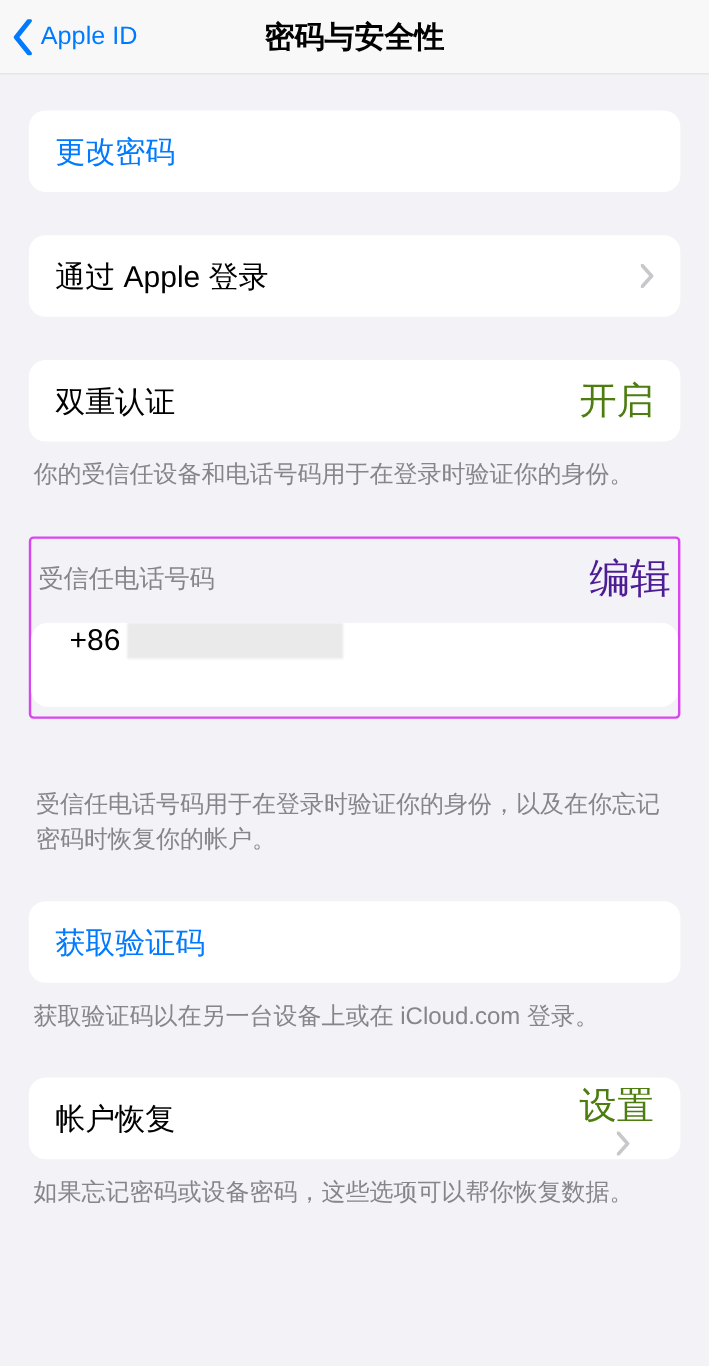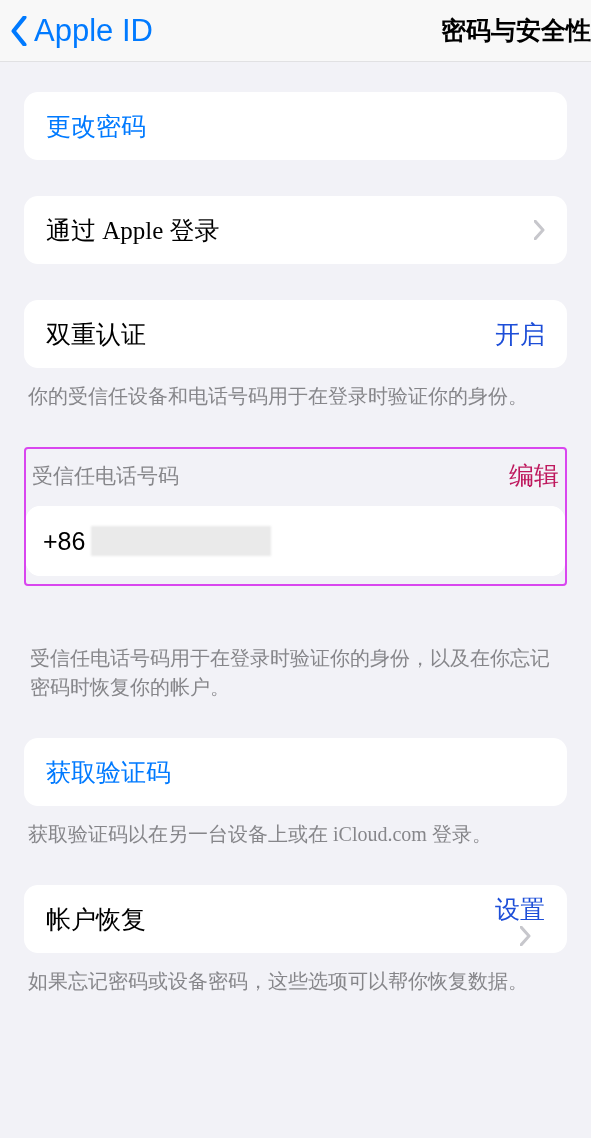--- a/index.html
+++ b/index.html
@@ -6,64 +6,64 @@
     body {
       width:591px; height:1138px; background:#f2f2f7;
       font-family:-apple-system,"PingFang SC","Helvetica Neue",Arial,sans-serif;
       color:#000;
     }
     .navbar {
       height:62px; background:#f8f8f8; border-bottom:1px solid #e1e1e3;
       display:flex; align-items:center; position:relative;
     }
     .back-btn {
-      display:flex; align-items:center; color:#007aff; font-size:31px;
+      display:flex; align-items:center; color:#007aff; font-size:21px;
       padding-left:10px; cursor:pointer;
     }
     .back-btn svg { width:18px; height:30px; margin-right:6px; }
     .nav-title {
-      position:absolute; left:0; right:0; text-align:right;
+      position:absolute; left:0; right:0; text-align:center;
       font-size:25px; font-weight:600; pointer-events:none;
     }
 
-    .group { margin-top:36px;font-family:Liberation Serif, serif; }
+    .group { margin-top:36px; }
     .group.first { margin-top:30px; }
     .card {
       background:#fff; border-radius:14px; margin:0 24px;
       overflow:hidden;
     }
     .row {
       min-height:68px; padding:0 22px;
       display:flex; align-items:center; justify-content:space-between;
       font-size:25px;
     }
     .row.link { color:#007aff; cursor:pointer; }
-    .row .value { color:#1d4ed8; font-size:25px; }
+    .row .value { color:#4d7c0f; font-size:31px; }
     .chevron { color:#c7c7cc; margin-left:10px; display:flex; align-items:center; }
     .chevron svg { width:11px; height:20px; }
 
     .footer-note {
       color:#86868a; font-size:20px; line-height:1.45;
       padding:14px 28px 0 28px;
     }
 
     .section-header {
       display:flex; align-items:center; justify-content:space-between;
       padding:0 28px 12px 28px; color:#86868a; font-size:21px;
     }
-    .section-header .edit { color:#be185d; font-size:25px; cursor:pointer; }
+    .section-header .edit { color:#4c1d95; font-size:34px; cursor:pointer; }
 
     .highlight-box {
       border:2px solid #d946ef; border-radius:4px;
       margin:36px 24px 0 24px; padding:10px 0 8px 0;
     }
     .highlight-box .section-header { padding:0 6px 14px 6px; margin:0 0 0 0; }
     .highlight-box .card { margin:0 0; border-radius:14px; }
     .phone-row {
-      min-height:70px; padding:0 17px; display:flex; align-items:center;
+      min-height:70px; padding:0 32px; display:flex; align-items:flex-start;
       font-size:25px; background:#fff; border-radius:14px;
     }
     .phone-num { display:flex; align-items:center; }
     .redacted {
       display:inline-block; width:180px; height:30px; margin-left:6px;
       background:#eaeaea; filter:blur(1px);
     }
 
     .row .right { display:flex; align-items:center;flex-direction:column; }
   </style>

